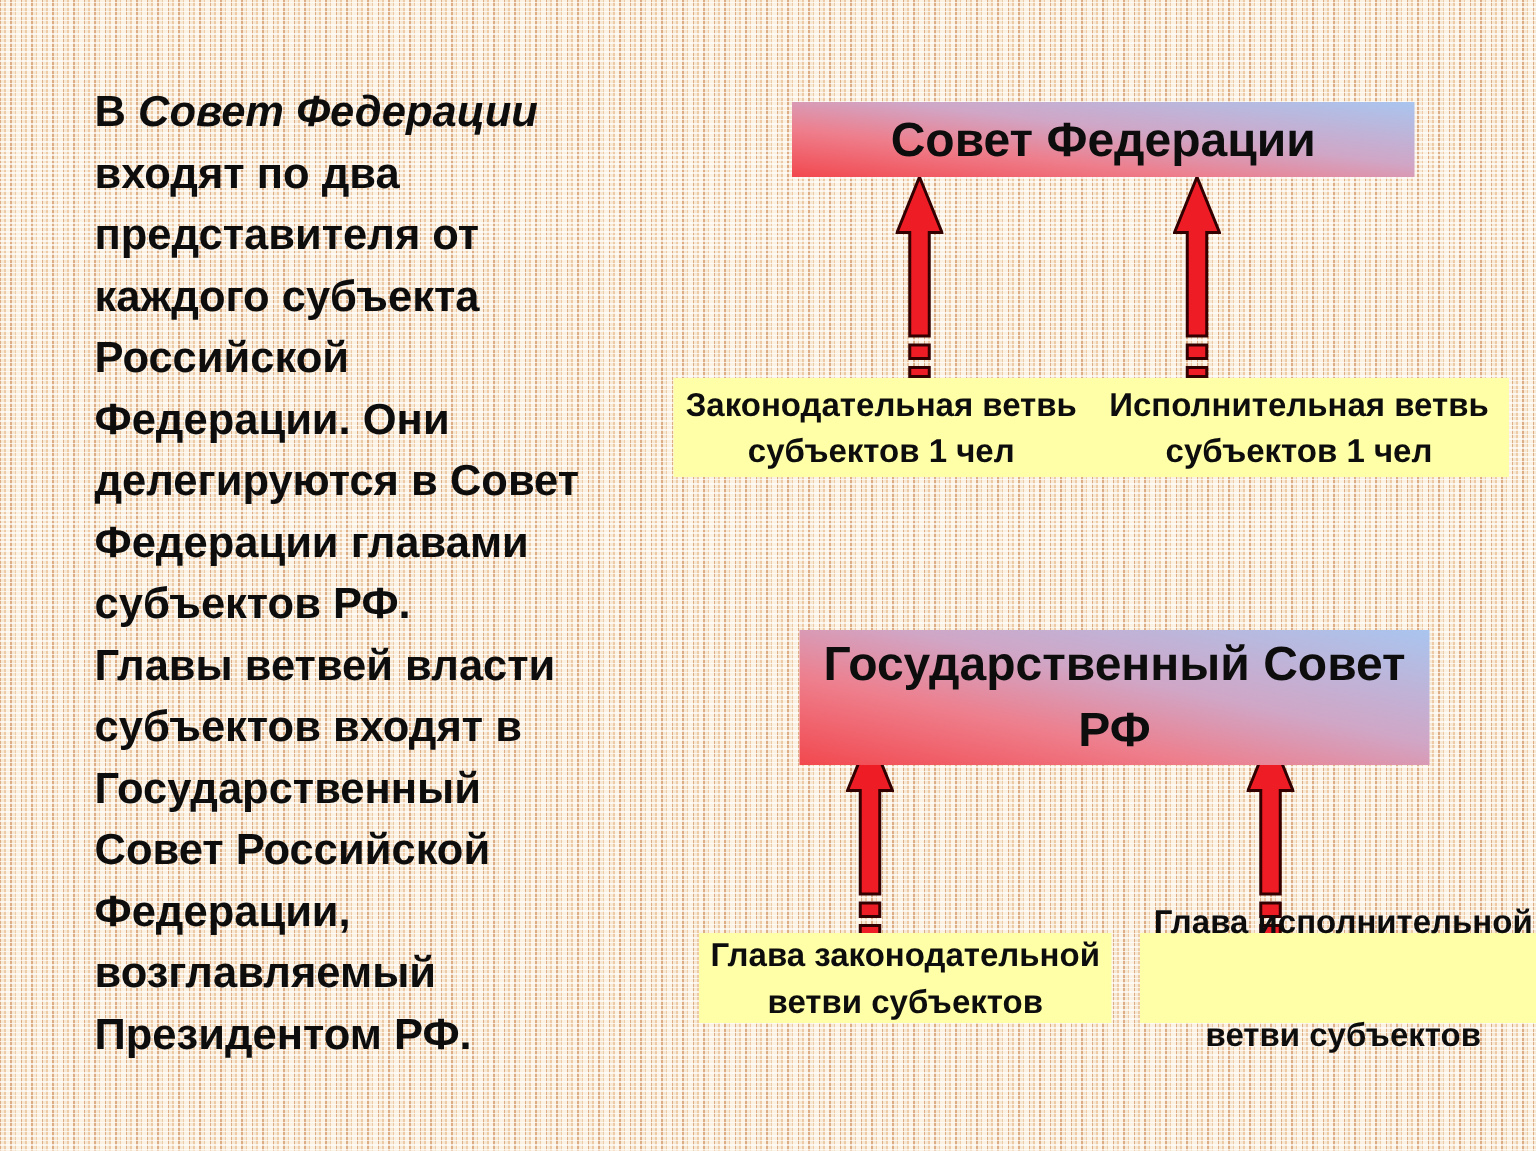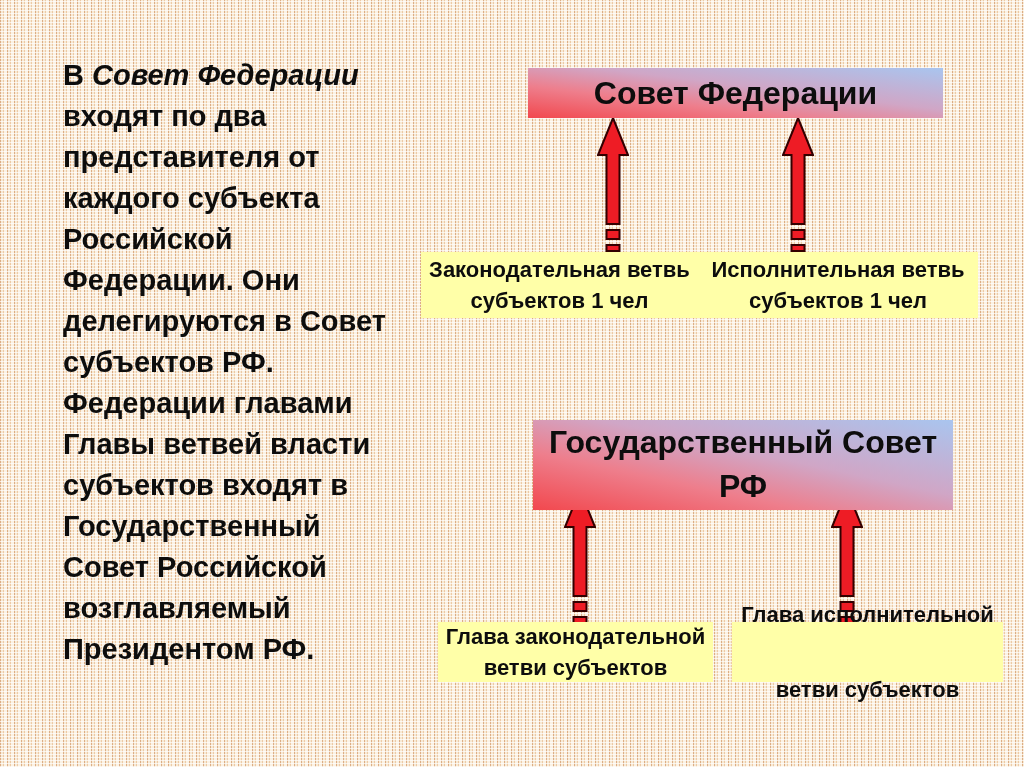--- a/index.html
+++ b/index.html
@@ -30,21 +30,21 @@
   .gbox{
     position:absolute;
     background:linear-gradient(to top right,#f2484e 0%,#ee7e8c 32%,#d0a6c6 58%,#a9c5ef 100%);
     font-weight:bold;text-align:center;z-index:2;
   }
   .gbox.top-box{left:528px;top:68px;width:415px;height:50px;font-size:32px;line-height:50px;}
   .gbox.mid-box{left:505px;top:420px;width:420px;height:90px;font-size:32px;line-height:44px;margin-left:28px;}
   .ybox{
     position:absolute;background:#ffffa8;z-index:3;
     font-weight:bold;font-size:22px;line-height:31px;text-align:center;
-    display:flex;flex-direction:column;justify-content:center;
+    display:flex;flex-direction:column;justify-content:center;margin-left:28px;
   }
   .ybox.r1-left{left:421px;top:252px;width:277px;height:66px;}
   .ybox.r1-right{left:698px;top:252px;width:280px;height:66px;}
   .ybox.r2-left{left:438px;top:622px;width:275px;height:60px;}
   .ybox.r2-right{left:732px;top:622px;width:271px;height:60px;gap:44px;}
   svg.arrow{position:absolute;z-index:1;}
   svg.arrow polygon, svg.arrow rect{fill:#ee1c25;stroke:#330000;stroke-width:2;}
   .a-r1-left{left:597px;top:117px;}
   .a-r1-right{left:782px;top:117px;}
   .a-r2-left{left:564px;top:489px;}
@@ -57,28 +57,29 @@
 
   <div class="body-text">
     <p>
       <span class="line"><span>В </span><span class="ital">Совет Федерации</span></span>
       <span style="display:block" class="line">входят по два</span>
       <span style="display:block" class="line">представителя от</span>
       <span style="display:block" class="line">каждого субъекта</span>
       <span style="display:block" class="line">Российской</span>
       <span style="display:block" class="line">Федерации. Они</span>
       <span style="display:block" class="line">делегируются в Совет</span>
+      <span style="display:block" class="line">Федерации главами</span>
       <span style="display:block" class="line">субъектов РФ.</span>
-      <span style="display:block" class="line">Федерации главами</span>
     </p>
     <p>
       <span style="display:block" class="line">Главы ветвей власти</span>
       <span style="display:block" class="line">субъектов входят в</span>
       <span style="display:block" class="line">Государственный</span>
       <span style="display:block" class="line">Совет Российской</span>
+      <span style="display:block" class="line">Федерации,</span>
       <span style="display:block" class="line">возглавляемый</span>
       <span style="display:block" class="line">Президентом РФ.</span>
     </p>
   </div>
 
   <div class="gbox top-box">
     <span>Совет Федерации</span>
   </div>
 
   <div class="gbox mid-box">

